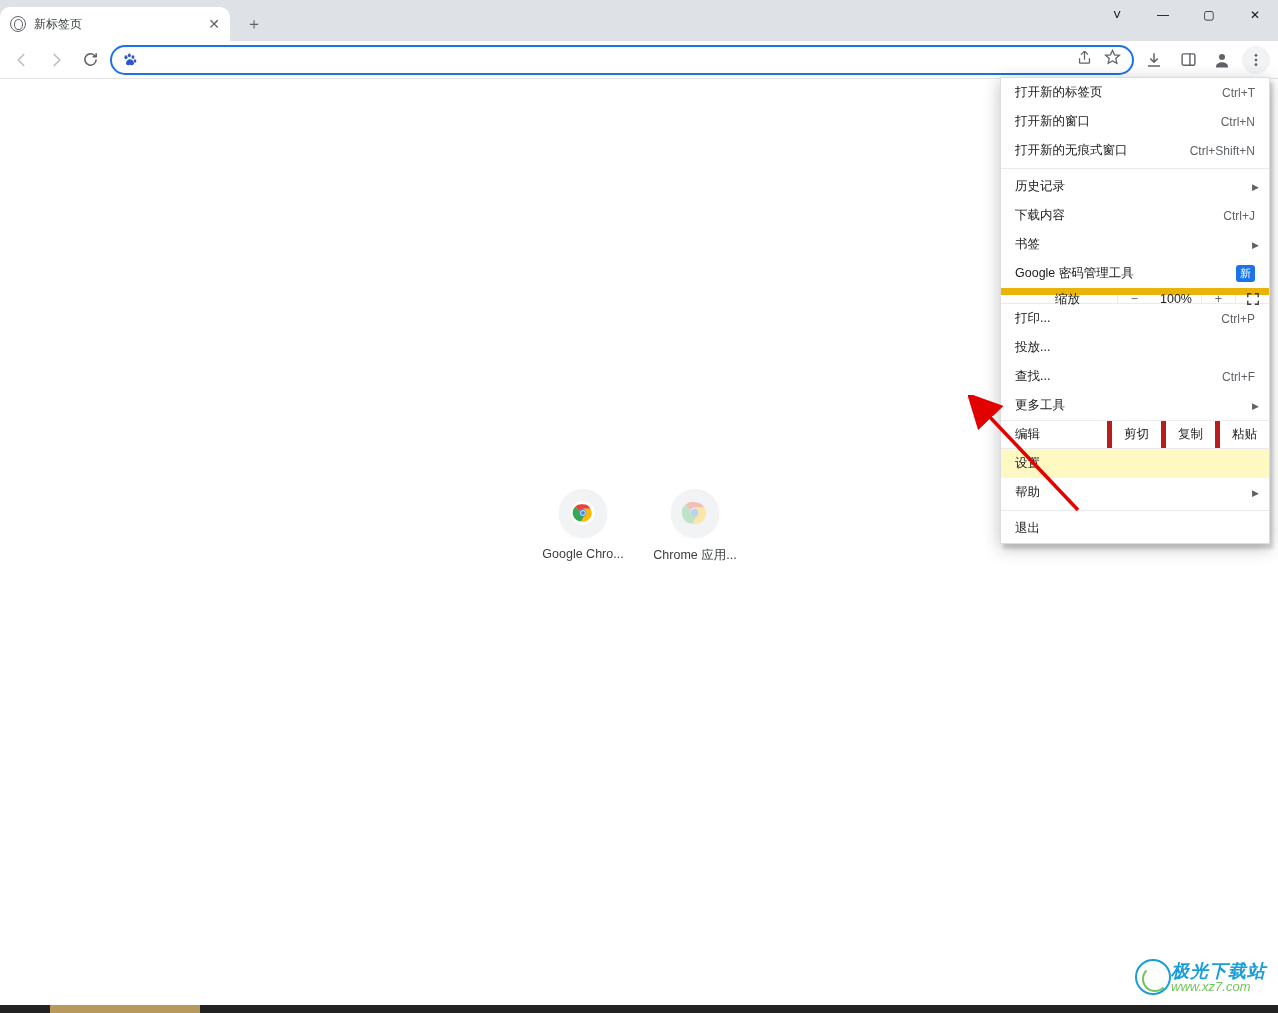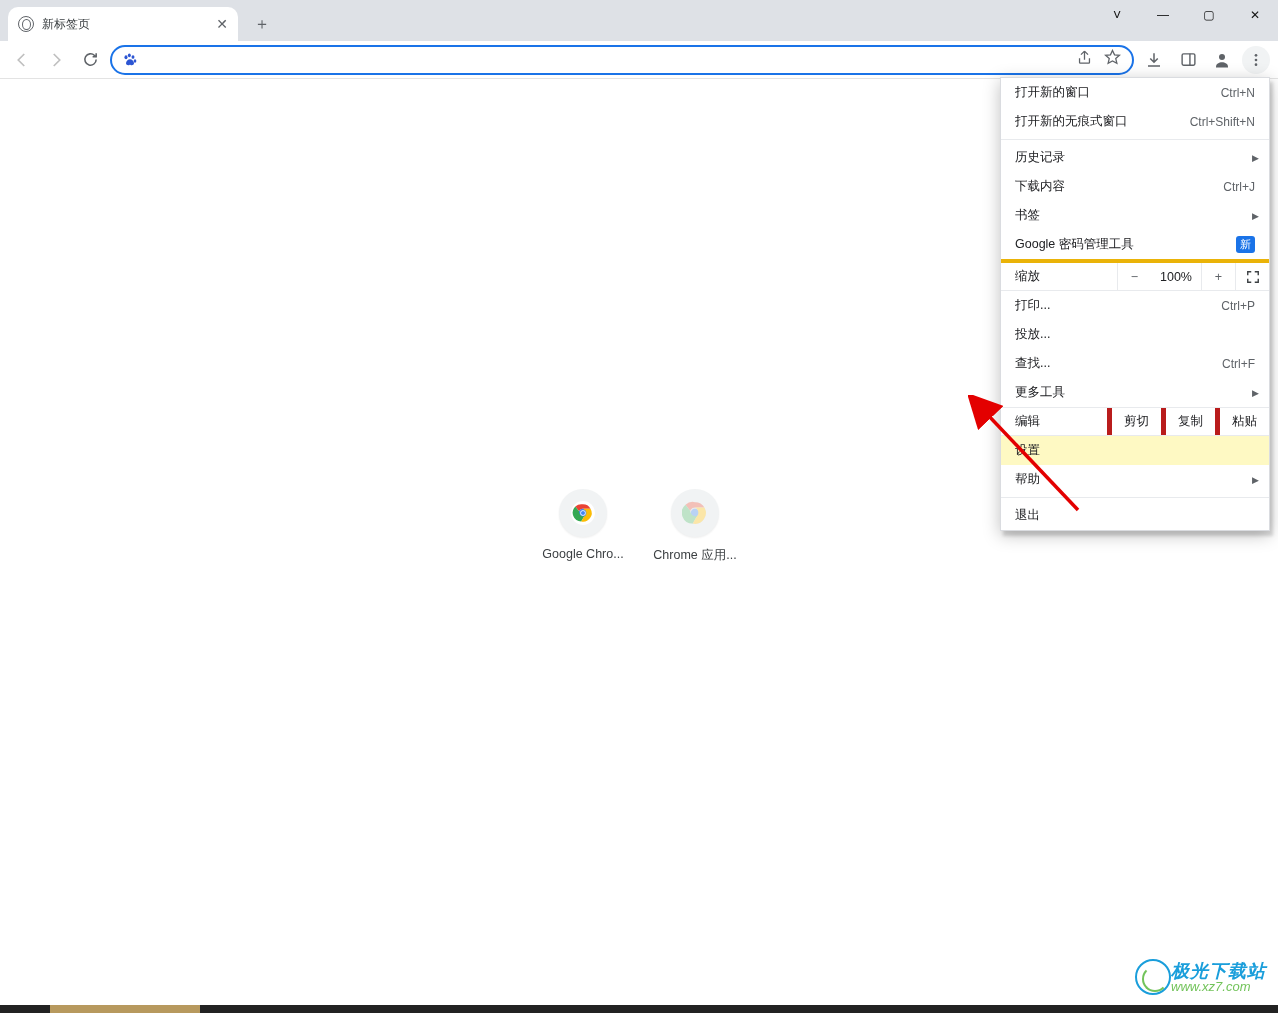--- a/index.html
+++ b/index.html
@@ -1,20 +1,20 @@
 <!DOCTYPE html>
 <html><head>
 <meta charset="utf-8">
 <style>
 * { margin: 0; padding: 0; box-sizing: border-box; font-family: "Microsoft YaHei", "Segoe UI", Arial, sans-serif; }
 body { width: 1278px; height: 1013px; background: #fff; overflow: hidden; position: relative; }
 
 
 .titlebar { height: 41px; background: #dee1e6; display: flex; align-items: flex-end; }
-.tab { height: 34px; width: 230px; background: #fff; border-radius: 10px 10px 0 0; margin-left: 8px; display: flex; align-items: center; padding: 0 10px; gap: 8px; font-size: 12px; color: #3c4043; position: relative; }
+.tab { height: 34px; width: 230px; background: #fff; border-radius: 10px 10px 0 0; display: flex; align-items: center; padding: 0 10px; gap: 8px; font-size: 12px; color: #3c4043; position: relative; }
 .tab .favicon { width: 16px; height: 16px; border: 1.5px solid #5f6368; border-radius: 50%; position: relative; }
 .tab .favicon::before { content: ""; position: absolute; width: 7px; height: 9px; border: 1.3px solid #5f6368; border-radius: 50%; top: 1.5px; left: 3px; }
 .tab .close { margin-left: auto; cursor: pointer; color: #5f6368; font-size: 14px; line-height: 1; }
 .newtab-btn { width: 28px; height: 28px; margin-left: 10px; margin-bottom: 3px; display: flex; align-items: center; justify-content: center; color: #5f6368; font-size: 16px; border-radius: 50%; cursor: pointer; }
 
 
 .win-ctrls { position: absolute; top: 0; right: 0; height: 30px; display: flex; align-items: center; }
 .win-ctrls span { width: 46px; height: 30px; display: flex; align-items: center; justify-content: center; color: #111; font-size: 12px; cursor: pointer; }
 .win-ctrls .chev { font-size: 14px; }
 
@@ -39,21 +39,21 @@
 
 .menu { position: absolute; top: 77px; right: 8px; width: 270px; background: #fff; border: 1px solid #dadce0; box-shadow: 0 4px 16px rgba(0,0,0,0.25), 3px 5px 3px rgba(0,0,0,0.14); font-size: 12.5px; color: #202124; z-index: 10; }
 .menu-item { height: 29px; display: flex; align-items: center; padding: 0 14px; cursor: pointer; position: relative; }
 .menu-item.highlight { background: #fef9c3; }
 .menu-item .mi-label { flex: 1; }
 .menu-item .mi-shortcut { color: #5f6368; font-size: 12px; }
 .menu-item .submenu-arrow { position: absolute; right: 10px; color: #5f6368; font-size: 9px; }
 .menu-sep { height: 1px; background: #e8eaed; margin: 3px 0; }
 .badge-new { background: #1a73e8; color: #fff; font-size: 11px; border-radius: 3px; padding: 1px 4px; margin-left: 6px; }
 
-.zoom-row { height: 32px; display: flex; align-items: center; border-top: 4px solid #eab308; border-bottom: 1px solid #e8eaed; }
+.zoom-row { height: 16px; display: flex; align-items: center; border-top: 7px solid #eab308; border-bottom: 1px solid #e8eaed; padding-left: 40px; }
 .zoom-row .zlabel { padding: 0 14px; flex: 1; }
 .zbtn { width: 34px; height: 100%; display: flex; align-items: center; justify-content: center; border-left: 1px solid #e8eaed; cursor: pointer; color: #5f6368; }
 .zval { width: 50px; text-align: center; }
 .zfull { width: 34px; border-left: 1px solid #e8eaed; display: flex; align-items: center; justify-content: center; cursor: pointer; height:100%; }
 
 .edit-row { height: 29px; display: flex; align-items: center; border-top: 1px solid #e8eaed; border-bottom: 1px solid #e8eaed; }
 .edit-row .elabel { padding: 0 14px; flex: 1; }
 .ebtn { width: 54px; height: 100%; display: flex; align-items: center; justify-content: center; border-left: 5px solid #b91c1c; cursor: pointer; }
 
 
@@ -185,20 +185,24 @@
           <path fill="#fbe6a8" d="M41.3 14H24a10 10 0 0 1 4.1 15.3L19.9 43.6A20 20 0 0 0 41.3 14z"></path>
         </svg>
       </div>
       <div class="label">Chrome 应用...</div>
     </div>
   </div>
 </div>
 
 <div class="menu">
   <div class="menu-item">
+      <span class="mi-label">打开新的标签页</span>
+      <span class="mi-shortcut">Ctrl+T</span>
+    </div>
+  <div class="menu-item">
       <span class="mi-label">打开新的窗口</span>
       <span class="mi-shortcut">Ctrl+N</span>
     </div>
   <div class="menu-item">
       <span class="mi-label">打开新的无痕式窗口</span>
       <span class="mi-shortcut">Ctrl+Shift+N</span>
     </div>
   <div class="menu-sep"></div>
   <div class="menu-item">
       <span class="mi-label">历史记录</span>

